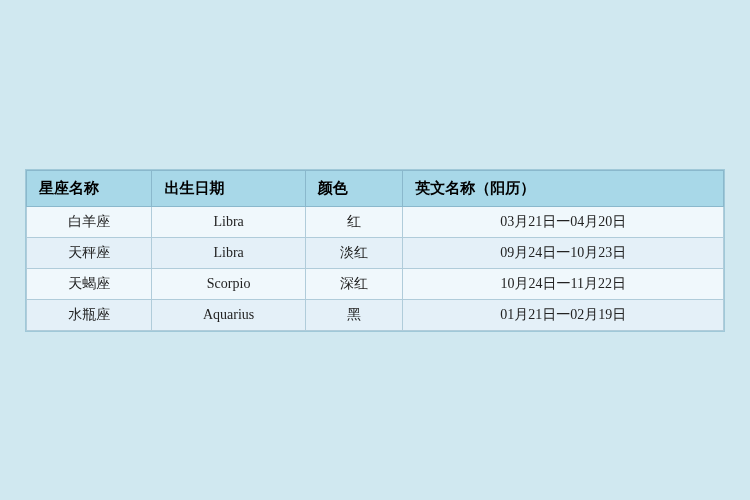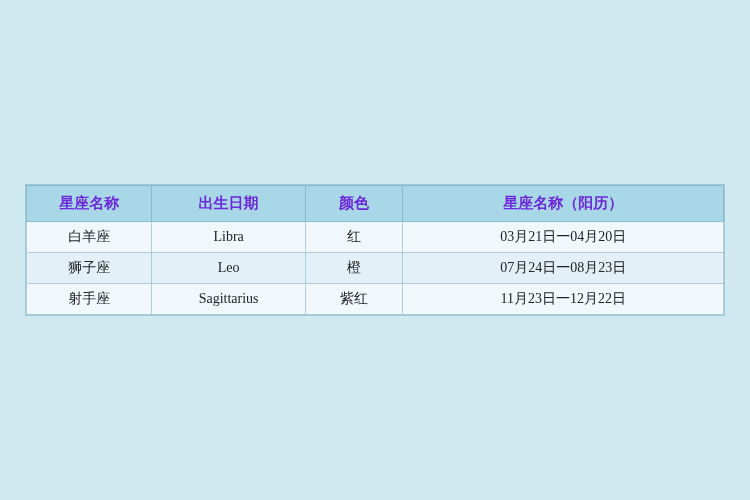--- a/index.html
+++ b/index.html
@@ -30,24 +30,24 @@
       border-collapse: collapse;
     }
 
     thead tr {
       background-color: #a8d8e8;
     }
 
     thead th {
       border: 1px solid #8ab8cc;
       padding: 8px 12px;
-      text-align: center;
+      text-align: left;
       font-size: 15px;
       font-weight: bold;
-      color: #6d28d9;
+      color: #000000;
     }
 
     tbody tr {
       background-color: #f0f8fc;
     }
 
     tbody tr:nth-child(even) {
       background-color: #e4f0f8;
     }
 
@@ -67,37 +67,43 @@
 </head>
 <body>
 
 <div class="table-container">
   <table>
     <thead>
       <tr>
         <th class="col-chinese">星座名称</th>
         <th class="col-english">出生日期</th>
         <th class="col-color">颜色</th>
-        <th class="col-date">星座名称（阳历）</th>
+        <th class="col-date">英文名称（阳历）</th>
       </tr>
     </thead>
     <tbody id="table-body">
     <tr>
           <td>白羊座</td>
           <td>Libra</td>
           <td>红</td>
           <td>03月21日一04月20日</td>
         </tr>
         <tr>
-          <td>狮子座</td>
-          <td>Leo</td>
-          <td>橙</td>
-          <td>07月24日一08月23日</td>
+          <td>天秤座</td>
+          <td>Libra</td>
+          <td>淡红</td>
+          <td>09月24日一10月23日</td>
         </tr>
         <tr>
-          <td>射手座</td>
-          <td>Sagittarius</td>
-          <td>紫红</td>
-          <td>11月23日一12月22日</td>
+          <td>天蝎座</td>
+          <td>Scorpio</td>
+          <td>深红</td>
+          <td>10月24日一11月22日</td>
+        </tr>
+        <tr>
+          <td>水瓶座</td>
+          <td>Aquarius</td>
+          <td>黑</td>
+          <td>01月21日一02月19日</td>
         </tr>
       </tbody>
   </table>
 </div>
 
 </body></html>

